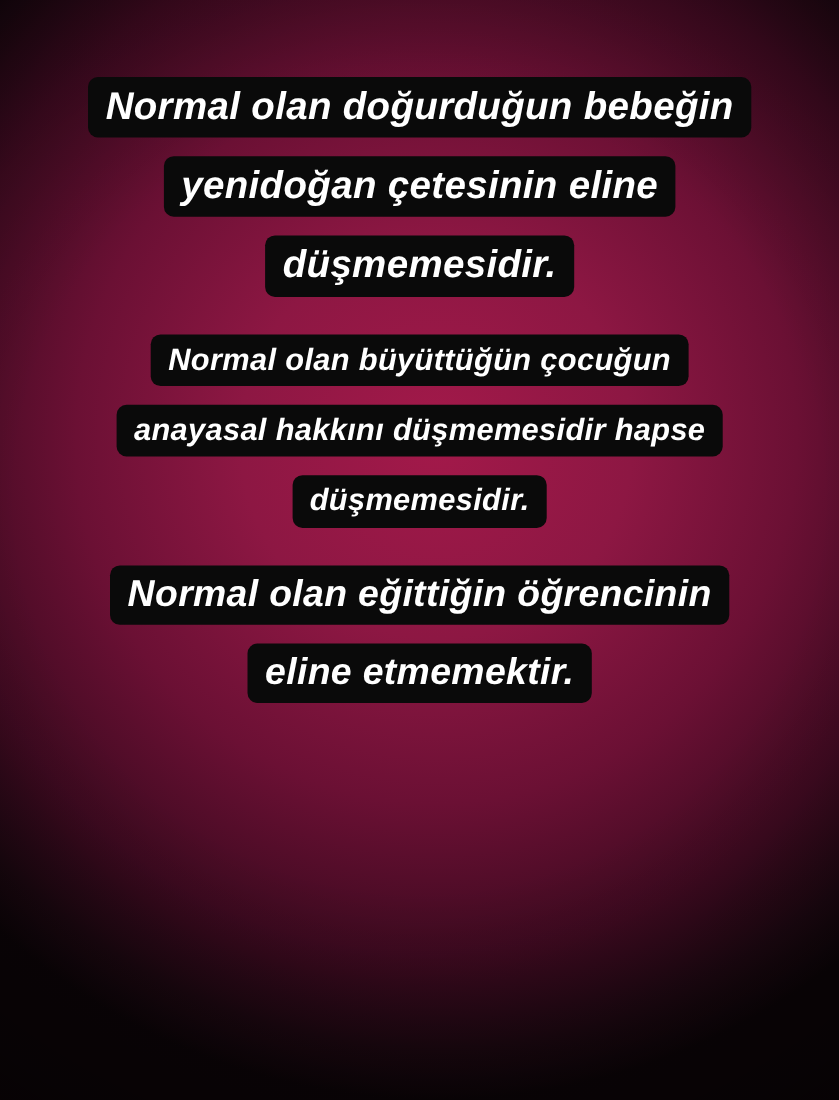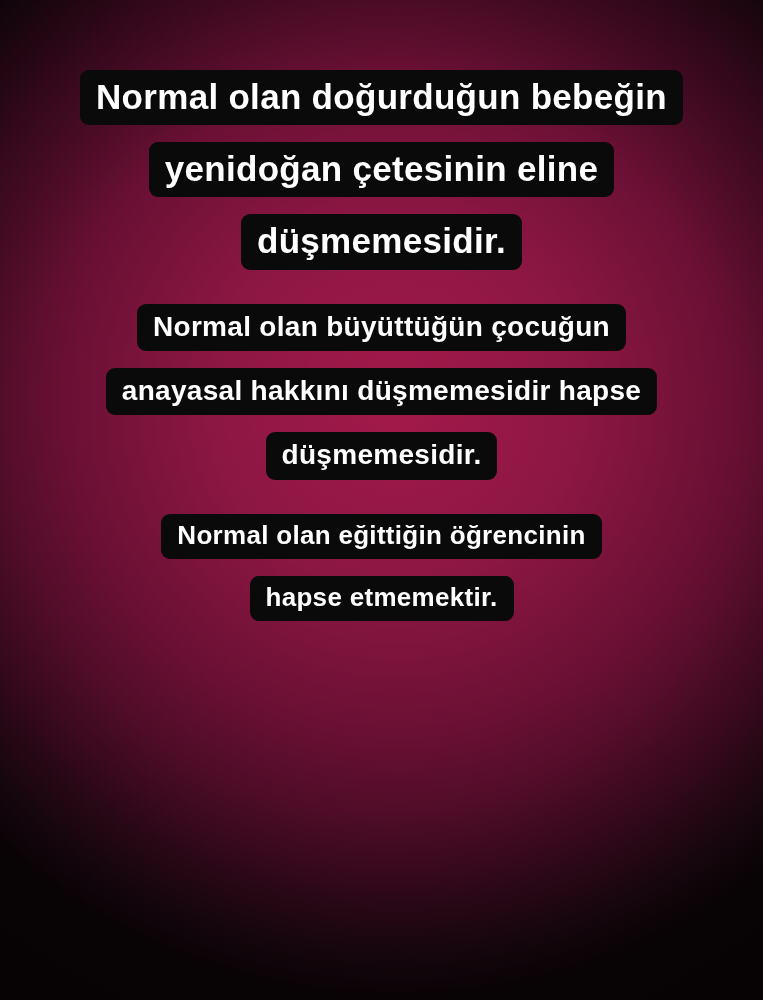--- a/index.html
+++ b/index.html
@@ -13,20 +13,21 @@
     overflow: hidden;
     font-family: "Liberation Sans", sans-serif;
   }
   #poster {
     position: relative;
     width: 763px;
     height: 1000px;
     background:
       radial-gradient(ellipse 78% 60% at 52% 40%, #a3194a 0%, #8d1743 30%, #6b1034 55%, #3e0a20 78%, #1b0710 92%, #0b0407 100%);
     overflow: hidden;
+    font-style: italic;
   }
   #poster::after {
     content: "";
     position: absolute;
     inset: 0;
     background:
       radial-gradient(ellipse 120% 90% at 50% 45%, rgba(0,0,0,0) 40%, rgba(0,0,0,0.45) 78%, rgba(0,0,0,0.88) 100%);
     pointer-events: none;
   }
   .stack {
@@ -54,21 +55,21 @@
     font-weight: 700;
     letter-spacing: 0.3px;
     line-height: 1.12;
     padding: 7px 16px 9px 16px;
     border-radius: 9px;
     box-shadow: 0 0 0 0 rgba(0,0,0,0);
     white-space: nowrap;
   }
   .b1 .line { font-size: 35px; }
   .b2 .line { font-size: 28px; }
-  .b3 .line { font-size: 26px; }
+  .b3 .line { font-size: 34px; }
   .b4 .line { font-size: 33px; letter-spacing: 1.2px; }
   .linewrap {
     display: block;
     line-height: 0;
   }
   .linewrap + .linewrap {
     margin-top: 17px;
   }
 </style>
 </head>
@@ -84,20 +85,20 @@
     </div>
 
     <div class="block b2">
       <span class="linewrap"><span class="line">Normal olan büyüttüğün çocuğun</span></span>
       <span class="linewrap"><span class="line">anayasal hakkını düşmemesidir hapse</span></span>
       <span class="linewrap"><span class="line">düşmemesidir.</span></span>
     </div>
 
     <div class="block b3">
       <span class="linewrap"><span class="line">Normal olan eğittiğin öğrencinin</span></span>
-      <span class="linewrap"><span class="line">hapse etmemektir.</span></span>
+      <span class="linewrap"><span class="line">eline etmemektir.</span></span>
     </div>
 
     <div class="block b4 last">
     </div>
 
   </div>
 </div>
 
 </body></html>

